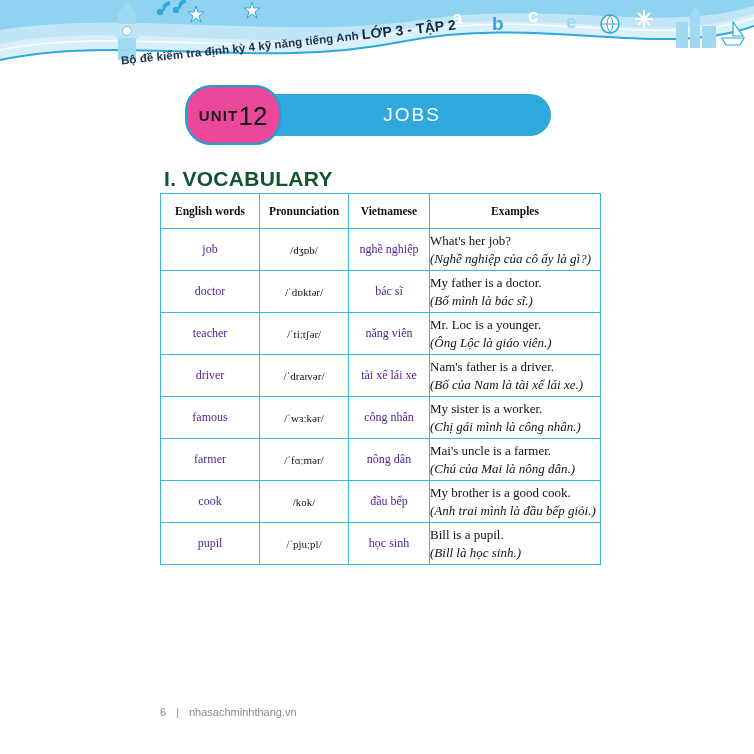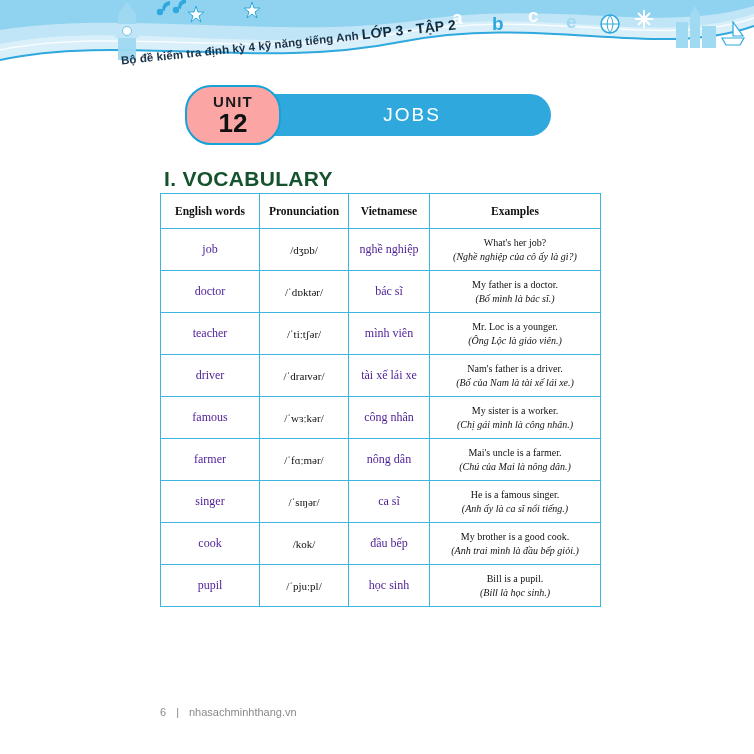--- a/index.html
+++ b/index.html
@@ -58,37 +58,36 @@
     align-items: center;
     height: 46px;
   }
   .unit-badge {
     position: relative;
     z-index: 3;
     width: 92px;
     height: 56px;
     border: 2.5px solid #13a3d8;
     border-radius: 26px;
-    background: #fca5a5;
-    display: flex;
-    flex-direction: column;
+    background: #ec4899;
+    display: flex;
     align-items: center;
     justify-content: center;
     line-height: 1;
   }
   .unit-badge .u-label {
     font-family: "Liberation Sans", sans-serif;
     font-weight: bold;
     font-size: 15px;
     letter-spacing: 1.2px;
     color: #1a1a1a;
   }
   .unit-badge .u-num {
     font-family: "Liberation Sans", sans-serif;
-    font-weight: bold;
+    font-weight: normal;
     font-size: 26px;
     color: #111;
     margin-top: 1px;
   }
   .unit-title {
     position: relative;
     left: -18px;
     z-index: 2;
     height: 42px;
     min-width: 210px;
@@ -153,23 +152,23 @@
     text-align: center;
     font-size: 12px;
     color: #4c1d95;
   }
   .cell-pron {
     text-align: center;
     font-size: 11px;
     color: #111;
   }
   .cell-ex {
-    text-align: center;
+    text-align: left;
     padding: 4px 8px;
-    font-size: 10px;
+    font-size: 13px;
     color: #111;
     line-height: 1.35;
     margin-left: 28px;
   }
   .cell-ex .vi {
     font-style: italic;
     display: block;
   }
 
   
@@ -295,21 +294,21 @@
         <td class="cell-pron">/ˈdɒktər/</td>
         <td class="cell-center">bác sĩ</td>
         <td class="cell-ex">
           <span>My father is a doctor.</span>
           <span class="vi">(Bố mình là bác sĩ.)</span>
         </td>
       </tr>
       <tr>
         <td class="cell-center">teacher</td>
         <td class="cell-pron">/ˈtiːtʃər/</td>
-        <td class="cell-center">mình viên</td>
+        <td class="cell-center">năng viên</td>
         <td class="cell-ex">
           <span>Mr. Loc is a younger.</span>
           <span class="vi">(Ông Lộc là giáo viên.)</span>
         </td>
       </tr>
       <tr>
         <td class="cell-center">driver</td>
         <td class="cell-pron">/ˈdraɪvər/</td>
         <td class="cell-center">tài xế lái xe</td>
         <td class="cell-ex">
@@ -326,29 +325,20 @@
           <span class="vi">(Chị gái mình là công nhân.)</span>
         </td>
       </tr>
       <tr>
         <td class="cell-center">farmer</td>
         <td class="cell-pron">/ˈfɑːmər/</td>
         <td class="cell-center">nông dân</td>
         <td class="cell-ex">
           <span>Mai's uncle is a farmer.</span>
           <span class="vi">(Chú của Mai là nông dân.)</span>
-        </td>
-      </tr>
-      <tr>
-        <td class="cell-center">singer</td>
-        <td class="cell-pron">/ˈsɪŋər/</td>
-        <td class="cell-center">ca sĩ</td>
-        <td class="cell-ex">
-          <span>He is a famous singer.</span>
-          <span class="vi">(Anh ấy là ca sĩ nổi tiếng.)</span>
         </td>
       </tr>
       <tr>
         <td class="cell-center">cook</td>
         <td class="cell-pron">/kok/</td>
         <td class="cell-center">đầu bếp</td>
         <td class="cell-ex">
           <span>My brother is a good cook.</span>
           <span class="vi">(Anh trai mình là đầu bếp giỏi.)</span>
         </td>

